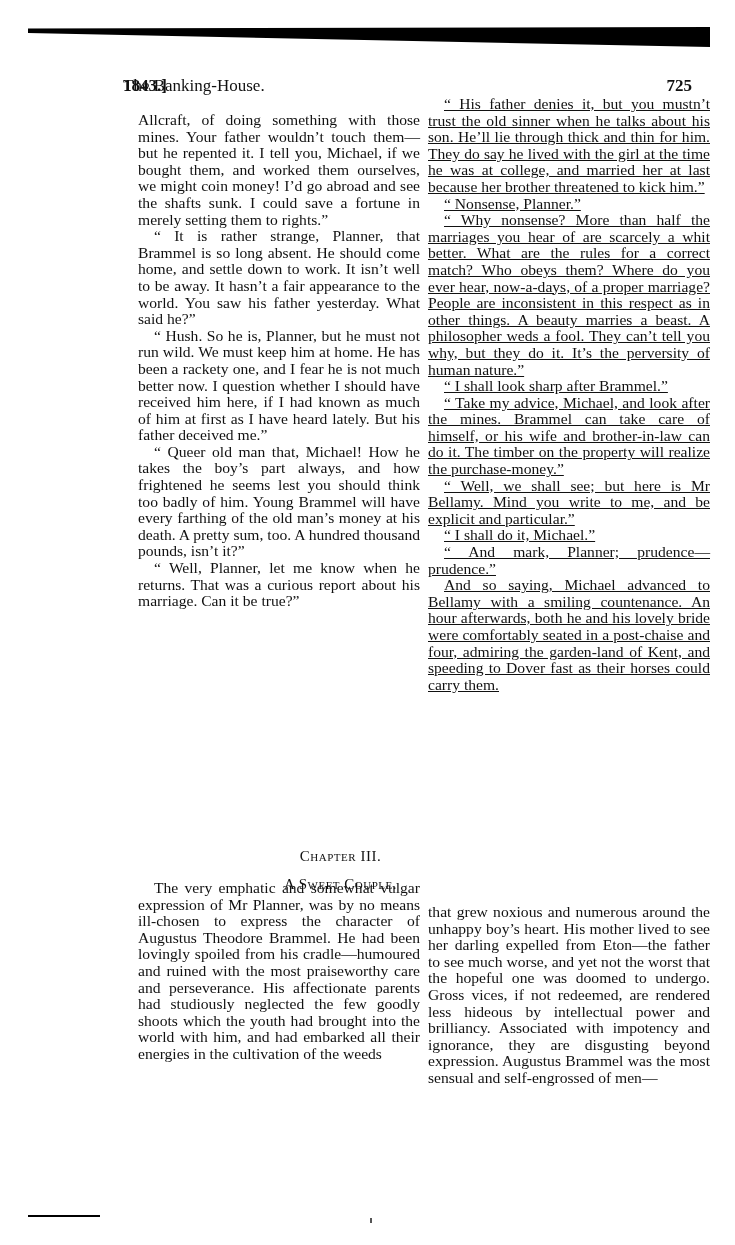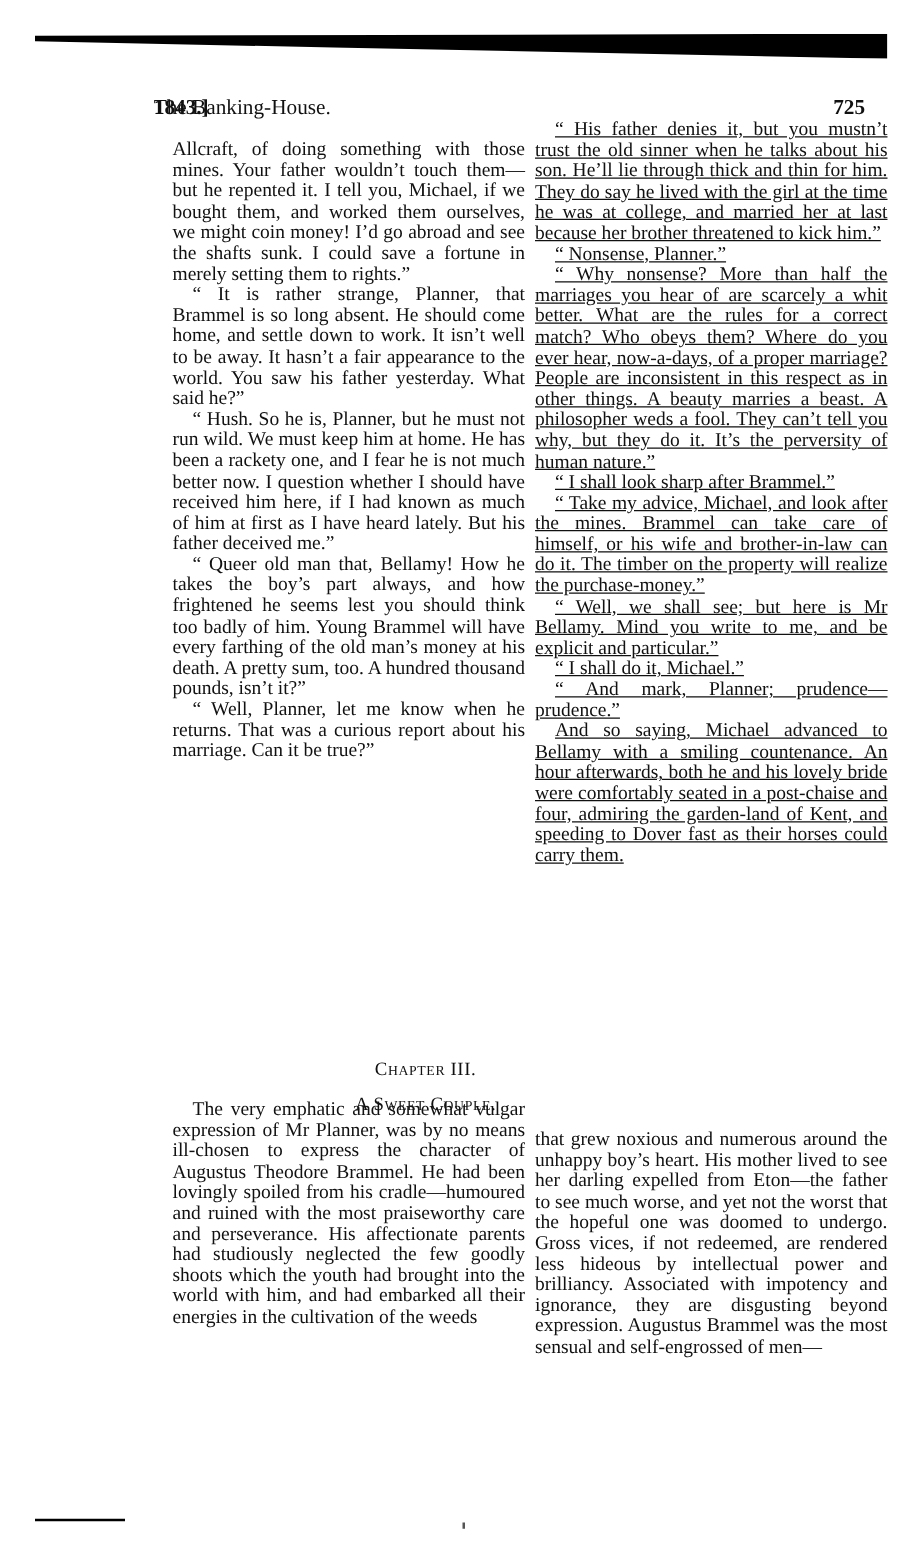--- a/index.html
+++ b/index.html
@@ -51,21 +51,21 @@
 <div class="header">
   <span class="year">1843.]</span>
   <span class="title">The Banking-House.</span>
   <span class="pnum">725</span>
 </div>
 
 <div class="col" id="col-left-top">
     <p class="noindent">Allcraft, of doing something with those mines. Your father wouldn’t touch them—but he repented it. I tell you, Michael, if we bought them, and worked them ourselves, we might coin money! I’d go abroad and see the shafts sunk. I could save a for­tune in merely setting them to rights.”</p>
     <p>“ It is rather strange, Planner, that Brammel is so long absent. He should come home, and settle down to work. It isn’t well to be away. It hasn’t a fair appearance to the world. You saw his father yester­day. What said he?”</p>
     <p>“ Hush. So he is, Planner, but he must not run wild. We must keep him at home. He has been a rackety one, and I fear he is not much better now. I question whether I should have received him here, if I had known as much of him at first as I have heard lately. But his father de­ceived me.”</p>
-    <p>“ Queer old man that, Bellamy! How he takes the boy’s part always, and how frightened he seems lest you should think too badly of him. Young Brammel will have every farthing of the old man’s money at his death. A pretty sum, too. A hundred thousand pounds, isn’t it?”</p>
+    <p>“ Queer old man that, Michael! How he takes the boy’s part always, and how frightened he seems lest you should think too badly of him. Young Brammel will have every farthing of the old man’s money at his death. A pretty sum, too. A hundred thousand pounds, isn’t it?”</p>
     <p>“ Well, Planner, let me know when he returns. That was a curious re­port about his marriage. Can it be true?”</p>
   </div>
 <div class="col" id="col-right-top">
     <p>“ His father denies it, but you mustn’t trust the old sinner when he talks about his son. He’ll lie through thick and thin for him. They do say he lived with the girl at the time he was at college, and married her at last because her brother threatened to kick him.”</p>
     <p>“ Nonsense, Planner.”</p>
     <p>“ Why nonsense? More than half the marriages you hear of are scarce­ly a whit better. What are the rules for a correct match? Who obeys them? Where do you ever hear, now-a-days, of a proper marriage? People are inconsistent in this respect as in other things. A beauty marries a beast. A philosopher weds a fool. They can’t tell you why, but they do it. It’s the perversity of human na­ture.”</p>
     <p>“ I shall look sharp after Bram­mel.”</p>
     <p>“ Take my advice, Michael, and look after the mines. Brammel can take care of himself, or his wife and brother-in-law can do it. The tim­ber on the property will realize the purchase-money.”</p>
     <p>“ Well, we shall see; but here is Mr Bellamy. Mind you write to me, and be explicit and particular.”</p>
     <p>“ I shall do it, Michael.”</p>

